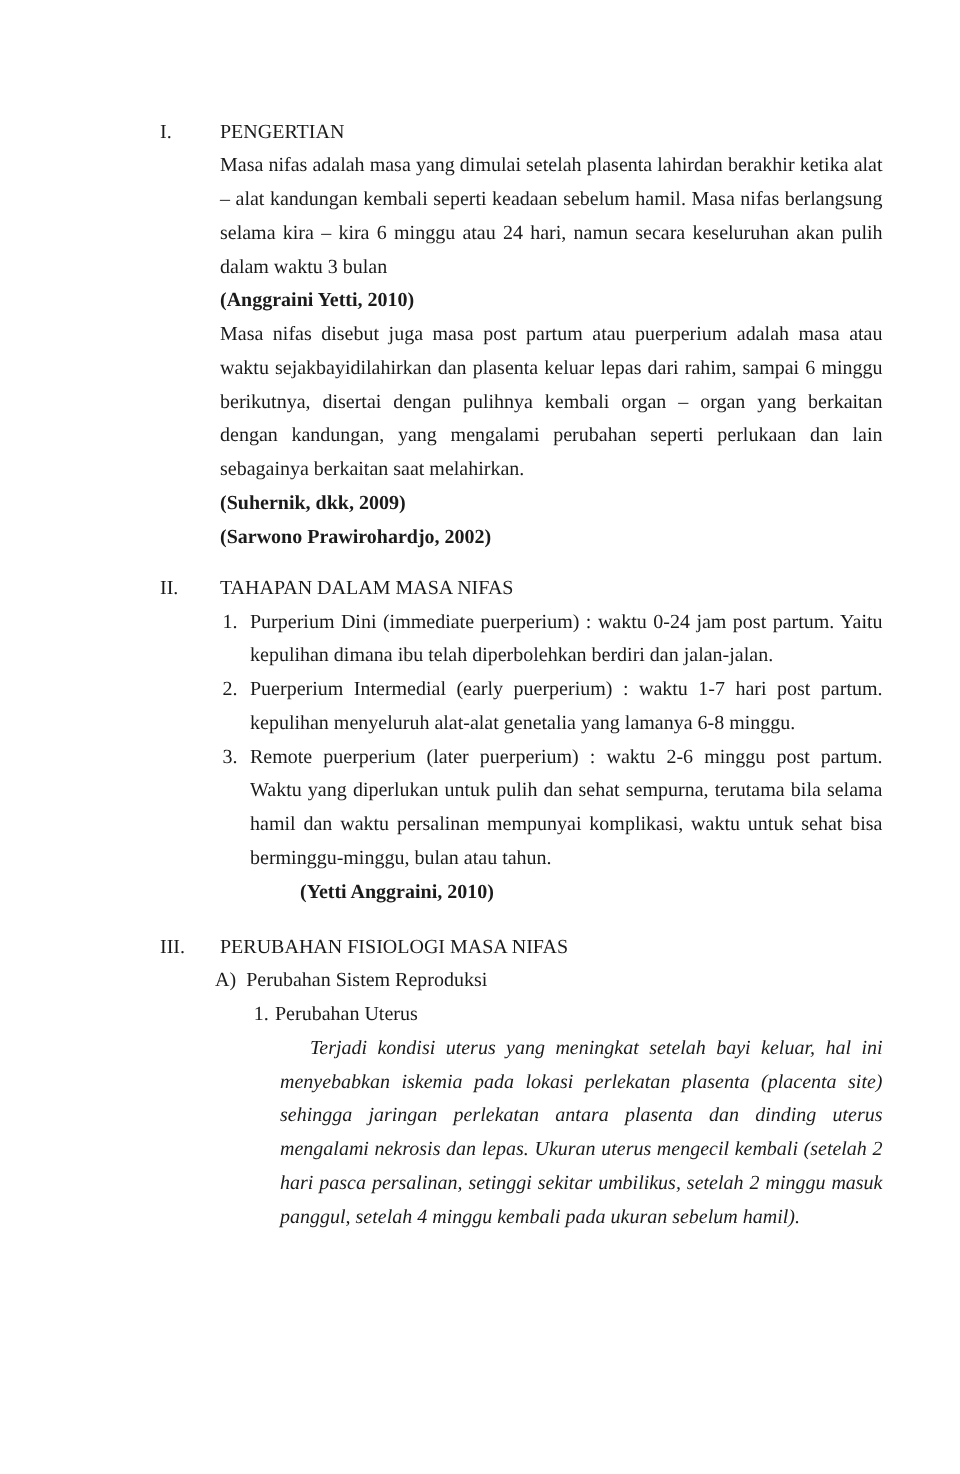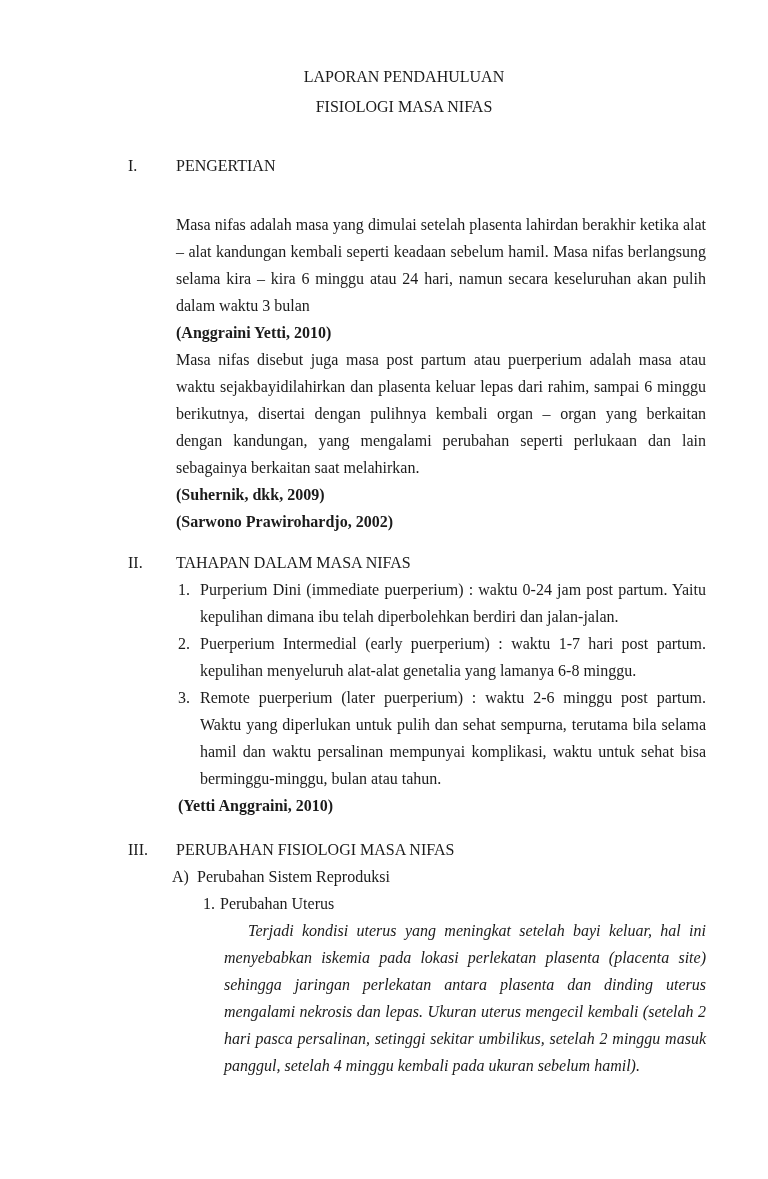--- a/index.html
+++ b/index.html
@@ -25,55 +25,51 @@
     text-align: center;
     line-height: 30px;
     padding-right: 26px; 
   }
   .section-i   { margin-top: 30px; }
   .section-ii  { margin-top: 14px; }
   .section-iii { margin-top: 17px; }
   .sec-head { display: flex; }
   .sec-num  { width: 48px; flex: 0 0 48px; }
   .sec-title{ flex: 1; }
-  .sec-body { margin-left: 48px; margin-top: 32px; } 
+  .sec-body { margin-left: 48px; } 
   p { margin: 0; }
   .just {
     text-align: justify;
     text-align-last: left;
   }
   .cite { text-align: left; font-weight: bold; }
   
   .li { display: flex; margin-left: 48px; }
   .li-num { flex: 0 0 24px; width: 24px; padding-left: 2px; box-sizing: border-box; }
   .li-text { flex: 1; text-align: justify; text-align-last: left; }
-  .li-cite { margin-left: 50px; } 
+  .li-cite { margin-left: 112px; } 
   
   .sub-head { display: flex; margin-left: 44px; }   
   .sub-label { flex: 0 0 25px; width: 25px; }
   .sub-item { display: flex; margin-left: 75px; }   
   .sub-item-num { flex: 0 0 17px; width: 17px; }
   .sub-body {
     margin-left: 96px;      
     text-indent: 24px;      
     text-align: justify;
     text-align-last: left;
     font-style: italic;
   }
 </style>
 </head>
 <body>
 
 <div class="page">
   <div class="doc">
 
-    <div class="title-block">
-      <div>LAPORAN PENDAHULUAN</div>
-      <div>FISIOLOGI MASA NIFAS</div>
-    </div>
 
     <div class="section-i">
       <div class="sec-head">
         <span class="sec-num">I.</span>
         <span class="sec-title">PENGERTIAN</span>
       </div>
       <div class="sec-body">
         <p class="just">Masa nifas adalah masa yang dimulai setelah plasenta lahirdan berakhir ketika alat – alat kandungan kembali seperti keadaan sebelum hamil. Masa nifas berlangsung selama kira – kira 6 minggu atau 24 hari, namun secara keseluruhan akan pulih dalam waktu 3 bulan</p>
         <p class="cite">(Anggraini Yetti, 2010)</p>
         <p class="just">Masa nifas disebut juga masa post partum atau puerperium adalah masa atau waktu sejakbayidilahirkan dan plasenta keluar lepas dari rahim, sampai 6 minggu berikutnya, disertai dengan pulihnya kembali organ – organ yang berkaitan dengan kandungan, yang mengalami perubahan seperti perlukaan dan lain sebagainya berkaitan saat melahirkan.</p>

